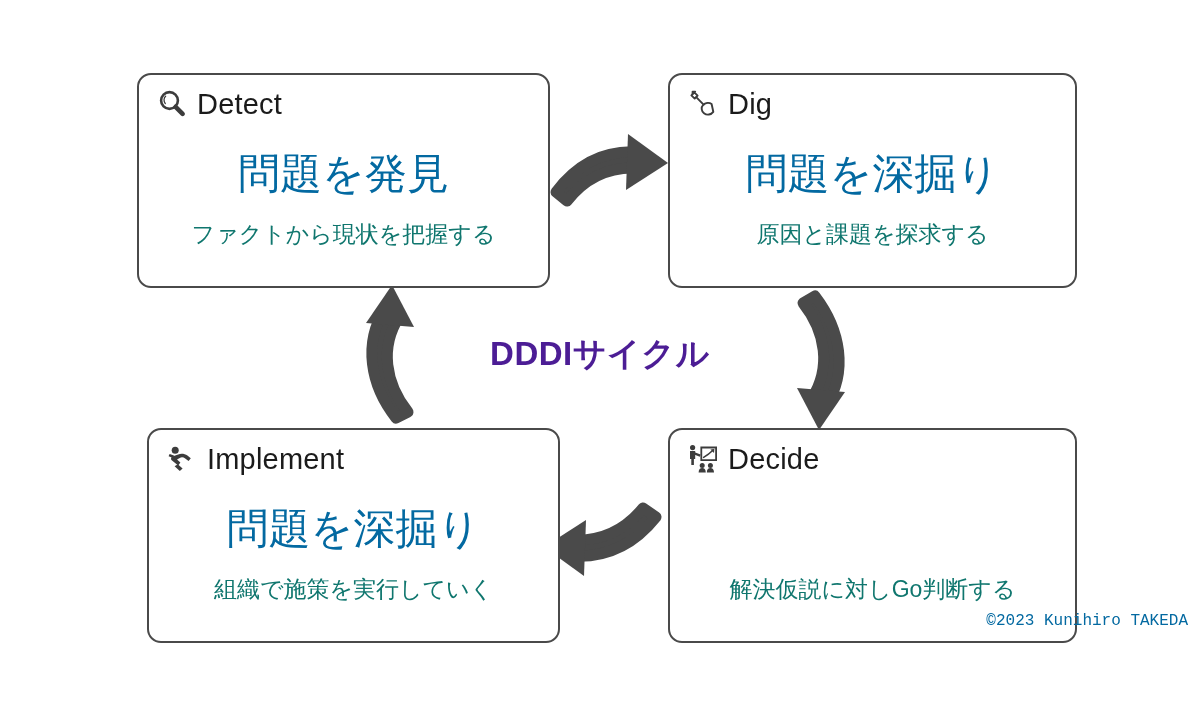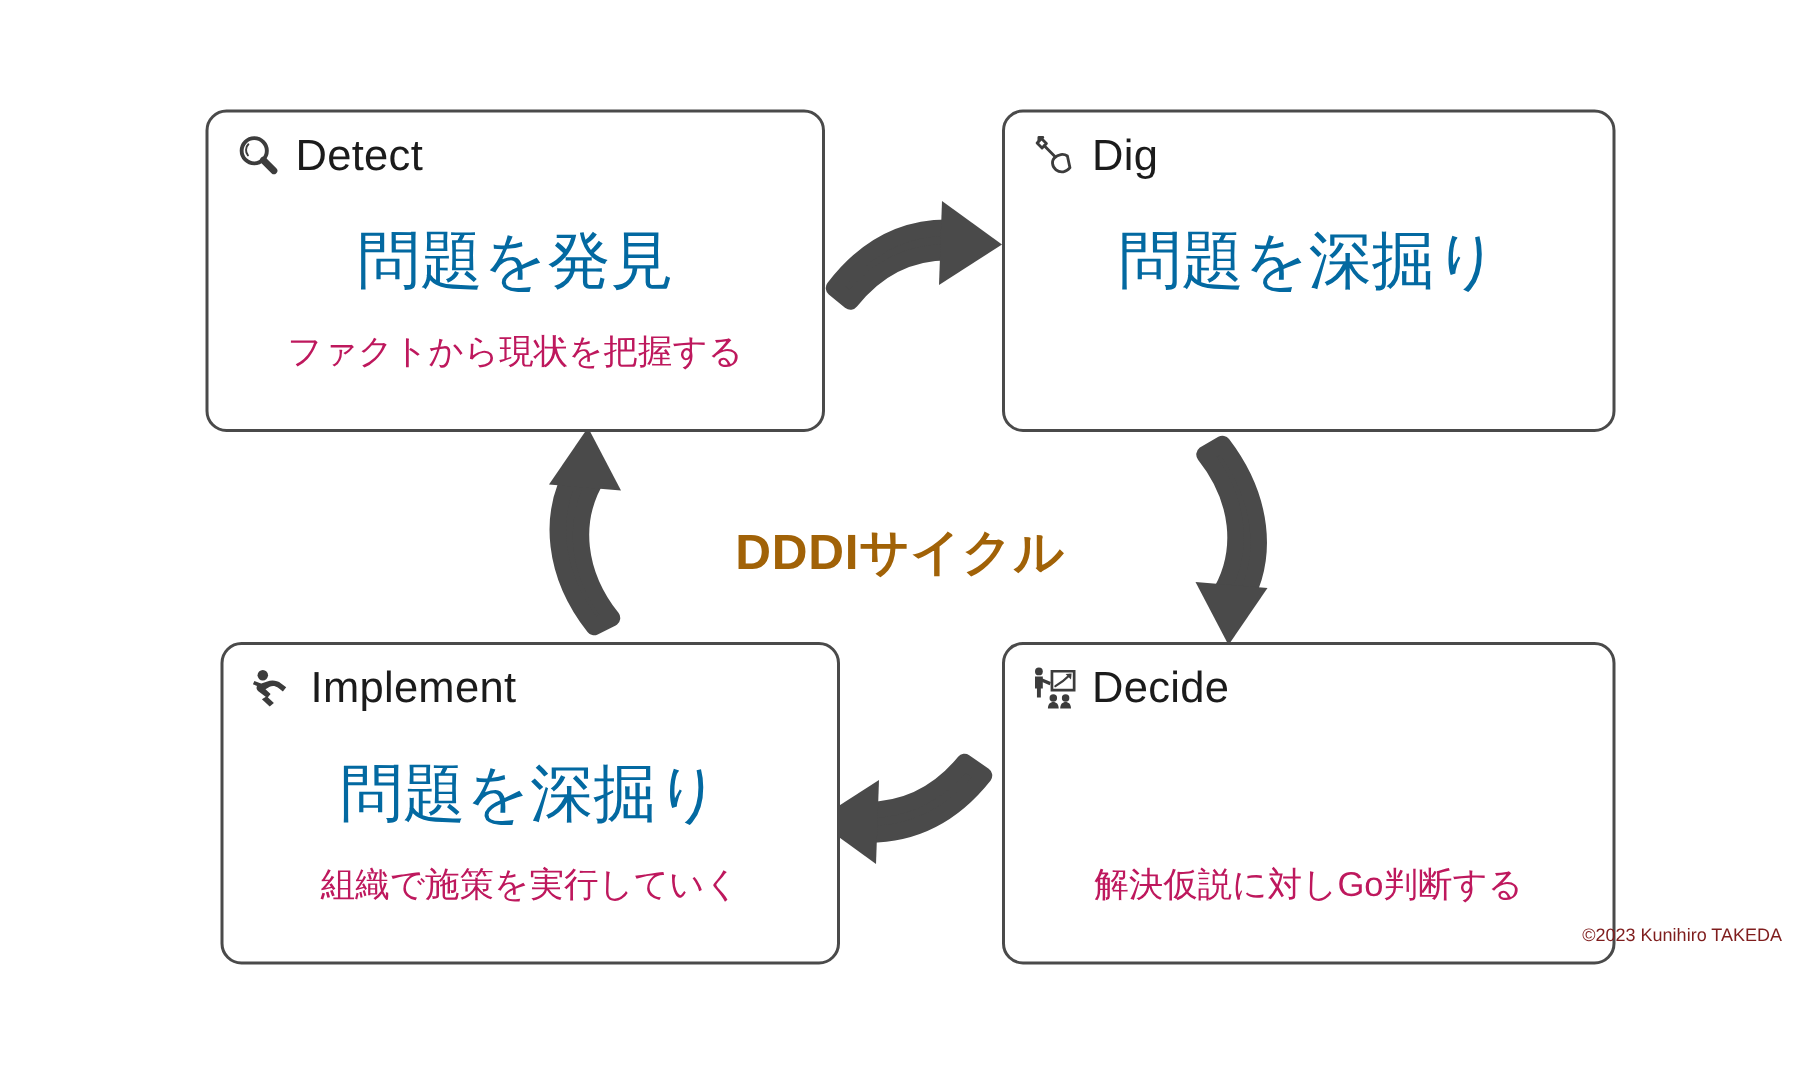--- a/index.html
+++ b/index.html
@@ -83,47 +83,47 @@
   .node-detect    .node-title { top: 78px; }
   .node-dig       .node-title { top: 78px; }
   .node-implement .node-title { top: 78px; }
   .node-decide    .node-title { top: 78px; }
 
   .node-sub {
     position: absolute;
     left: 0;
     right: 0;
     text-align: center;
-    color: #be185d;
+    color: #0f766e;
     font-size: 23px;
     line-height: 1;
     white-space: nowrap;
     top: 148px;
   }
 
   .cycle-label {
     position: absolute;
     left: 0;
     top: 332px;
     width: 1200px;
     text-align: center;
     font-size: 33px;
     font-weight: 700;
-    color: #a16207;
+    color: #4c1d95;
     letter-spacing: 0.5px;
-    margin-top: 14px;
   }
 
   .copyright {
     position: absolute;
     right: 12px;
     bottom: 6px;
-    font-size: 12px;
-    color: #7f1d1d;
-    white-space: nowrap;
+    font-size: 16px;
+    color: #0369a1;
+    white-space: nowrap;
+    font-family: Liberation Mono, monospace;
   }
 </style>
 </head>
 <body>
 
 <div id="canvas">
 
   <svg class="arrow-layer" viewBox="0 0 1200 720" xmlns="http://www.w3.org/2000/svg">
     <g fill="#4a4a4a">
 
@@ -188,20 +188,21 @@
                      C 19.4 15.8, 23.0 15.2, 25.6 17.0
                      L 27.3 24.8
                      C 25.0 27.8, 21.0 28.6, 18.0 26.2
                      C 15.2 23.9, 15.0 20.2, 17.0 18.2 Z"></path>
           </g>
         </svg>
       </span>
       <span class="node-en">Dig</span>
     </div>
     <div class="node-title">問題を深掘り</div>
+    <div class="node-sub">原因と課題を探求する</div>
   </div>
 
   <div class="node node-implement">
     <div class="node-head">
       <span class="node-icon">
         <svg viewBox="0 0 34 34" xmlns="http://www.w3.org/2000/svg">
           <g fill="#3c3c3c">
             <circle cx="10.2" cy="8.2" r="3.5"></circle>
             <path d="M13.2 12.4 C 16.0 11.2, 19.8 11.6, 22.4 13.6 L 25.8 16.2 L 23.6 19.0 L 20.2 16.4 C 18.6 15.2, 16.4 15.0, 14.8 15.9 L 12.0 17.5 L 15.4 20.6 L 13.2 23.4 L 7.0 18.6 C 5.6 17.4, 5.8 15.4, 7.2 14.4 Z"></path>
             <path d="M12.8 22.2 L 17.6 26.6 L 14.8 29.0 L 9.6 24.2 Z"></path>

